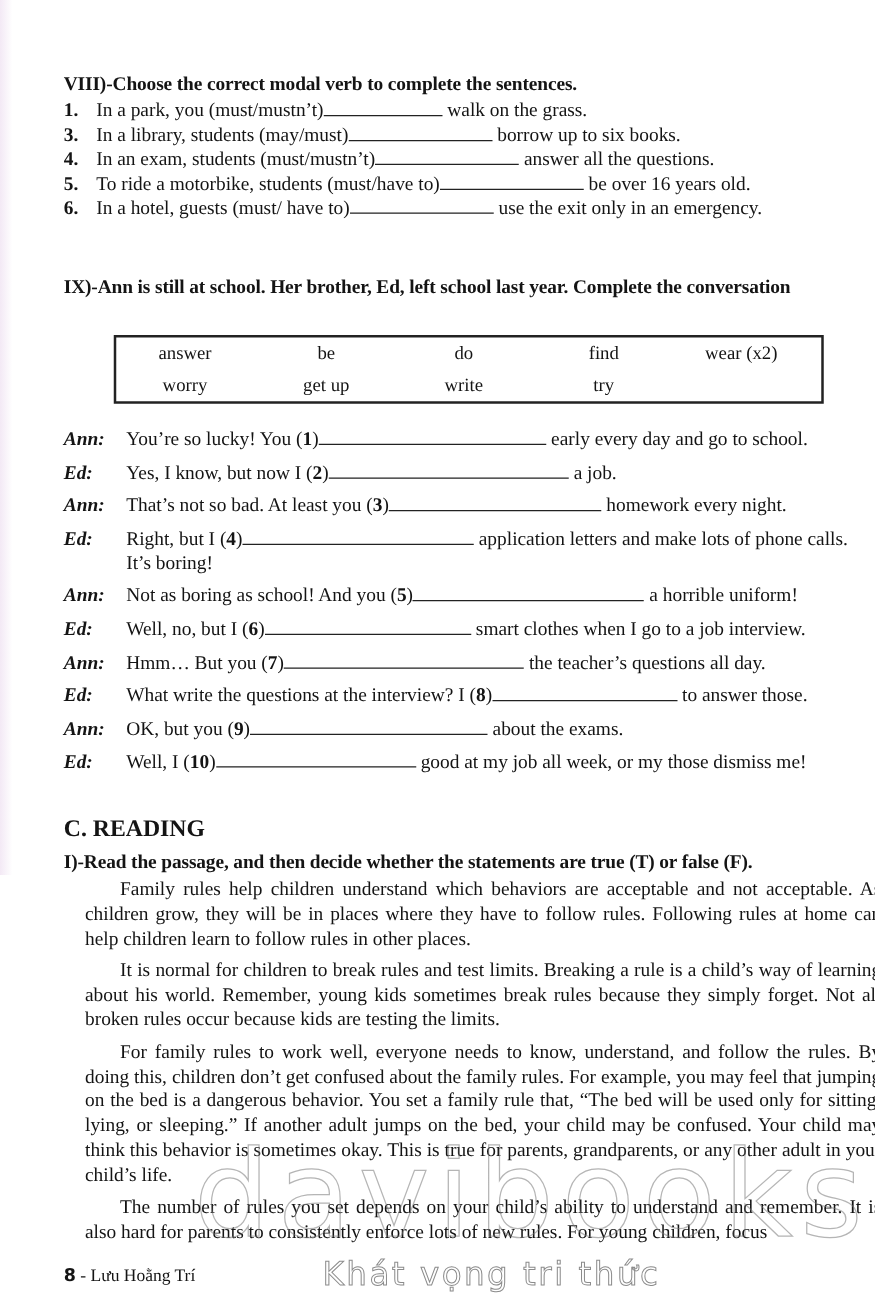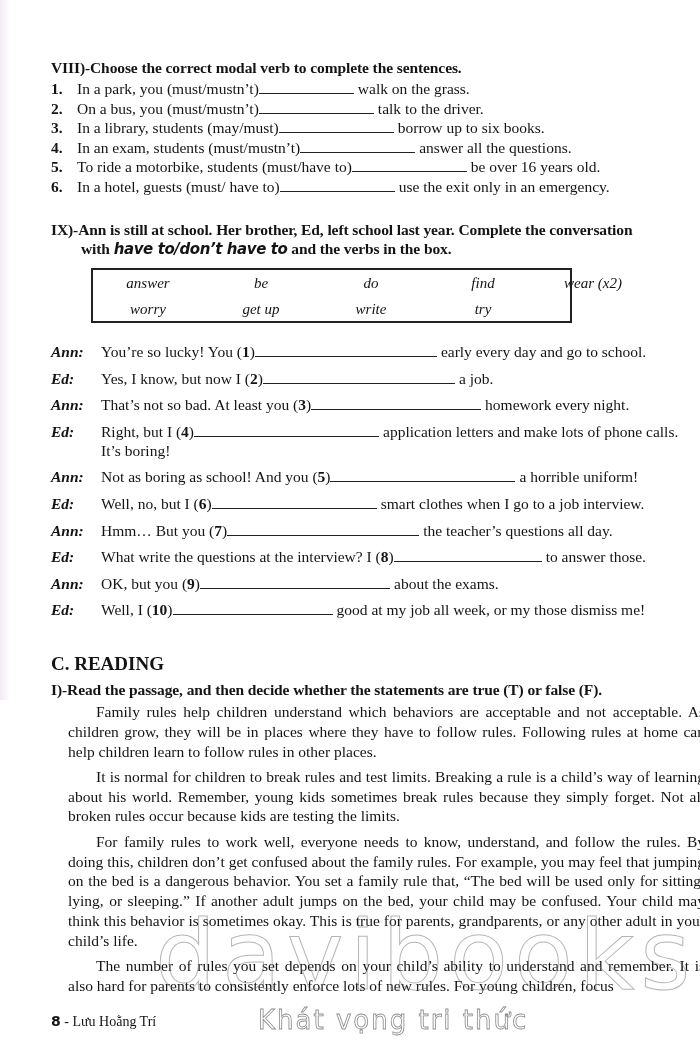--- a/index.html
+++ b/index.html
@@ -20,23 +20,23 @@
   #h9 { top: 220px; width: 640px; }
   .h9-line2 { display: block; padding-left: 30px; }
   .sans-bi { font-family: "DejaVu Sans", sans-serif; font-style: italic; font-weight: bold; font-size: 15px; letter-spacing: -0.4px; }
 
   .mv-list { position: absolute; left: 51px; top: 79px; margin: 0; padding: 0; list-style: none; font-size: 15.5px; line-height: 19.6px; }
   .mv-list li { white-space: nowrap; }
   .mv-num { display: inline-block; width: 26px; font-weight: bold; }
   .blank { display: inline-block; border-bottom: 1px solid #222; height: 12px; vertical-align: baseline; margin-right: 4px; }
 
   .verb-box {
-    position: absolute; left: 91px; top: 268px; width: 481px; height: 55px;
+    position: absolute; left: 91px; top: 268px; width: 568px; height: 55px;
     border: 2px solid #222; box-sizing: border-box;
-    font-style: italic; font-size: 15px;
+    font-size: 15px;
   }
   .verb-row { position: absolute; left: 0; width: 100%; height: 22px; }
   .verb-row.r1 { top: 5px; } .verb-row.r2 { top: 31px; }
   .verb { position: absolute; transform: translateX(-50%); white-space: nowrap; }
 
   .dialog { position: absolute; left: 51px; top: 342px; width: 640px; font-size: 15.5px; font-family: Liberation Serif, serif; }
   .turn { position: relative; padding-left: 50px; line-height: 19px; margin-bottom: 7.6px; }
   .speaker { position: absolute; left: 0; top: 0; font-weight: bold; font-style: italic; }
   .num { font-weight: bold; }
 
@@ -62,30 +62,28 @@
 <body>
 
 <div class="edge"></div>
 
 <div class="page">
 
   <div class="h-ex" id="h8">VIII)-Choose the correct modal verb to complete the sentences.</div>
 
   <ul class="mv-list">
     <li><span class="mv-num">1.</span><span>In a park, you (must/mustn’t)</span><span class="blank" style="width:95px"></span><span>walk on the grass.</span></li>
-    <li><span class="mv-num">2.</span><span>On a bus, you (must/mustn’t)</span><span class="blank" style="width:115px"></span><span>talk to the driver.</span></li>
     <li><span class="mv-num">3.</span><span>In a library, students (may/must)</span><span class="blank" style="width:115px"></span><span>borrow up to six books.</span></li>
     <li><span class="mv-num">4.</span><span>In an exam, students (must/mustn’t)</span><span class="blank" style="width:115px"></span><span>answer all the questions.</span></li>
     <li><span class="mv-num">5.</span><span>To ride a motorbike, students (must/have to)</span><span class="blank" style="width:115px"></span><span>be over 16 years old.</span></li>
     <li><span class="mv-num">6.</span><span>In a hotel, guests (must/ have to)</span><span class="blank" style="width:115px"></span><span>use the exit only in an emergency.</span></li>
   </ul>
 
   <div class="h-ex" id="h9">
     <span>IX)-Ann is still at school. Her brother, Ed, left school last year. Complete the conversation</span>
-    <span class="h9-line2"><span>with </span><span class="sans-bi">have to/don’t have to</span><span> and the verbs in the box.</span></span>
   </div>
 
   <div class="verb-box">
     <div class="verb-row r1">
       <span class="verb" style="left:55px">answer</span>
       <span class="verb" style="left:168px">be</span>
       <span class="verb" style="left:278px">do</span>
       <span class="verb" style="left:390px">find</span>
       <span class="verb" style="left:500px">wear (x2)</span>
     </div>

